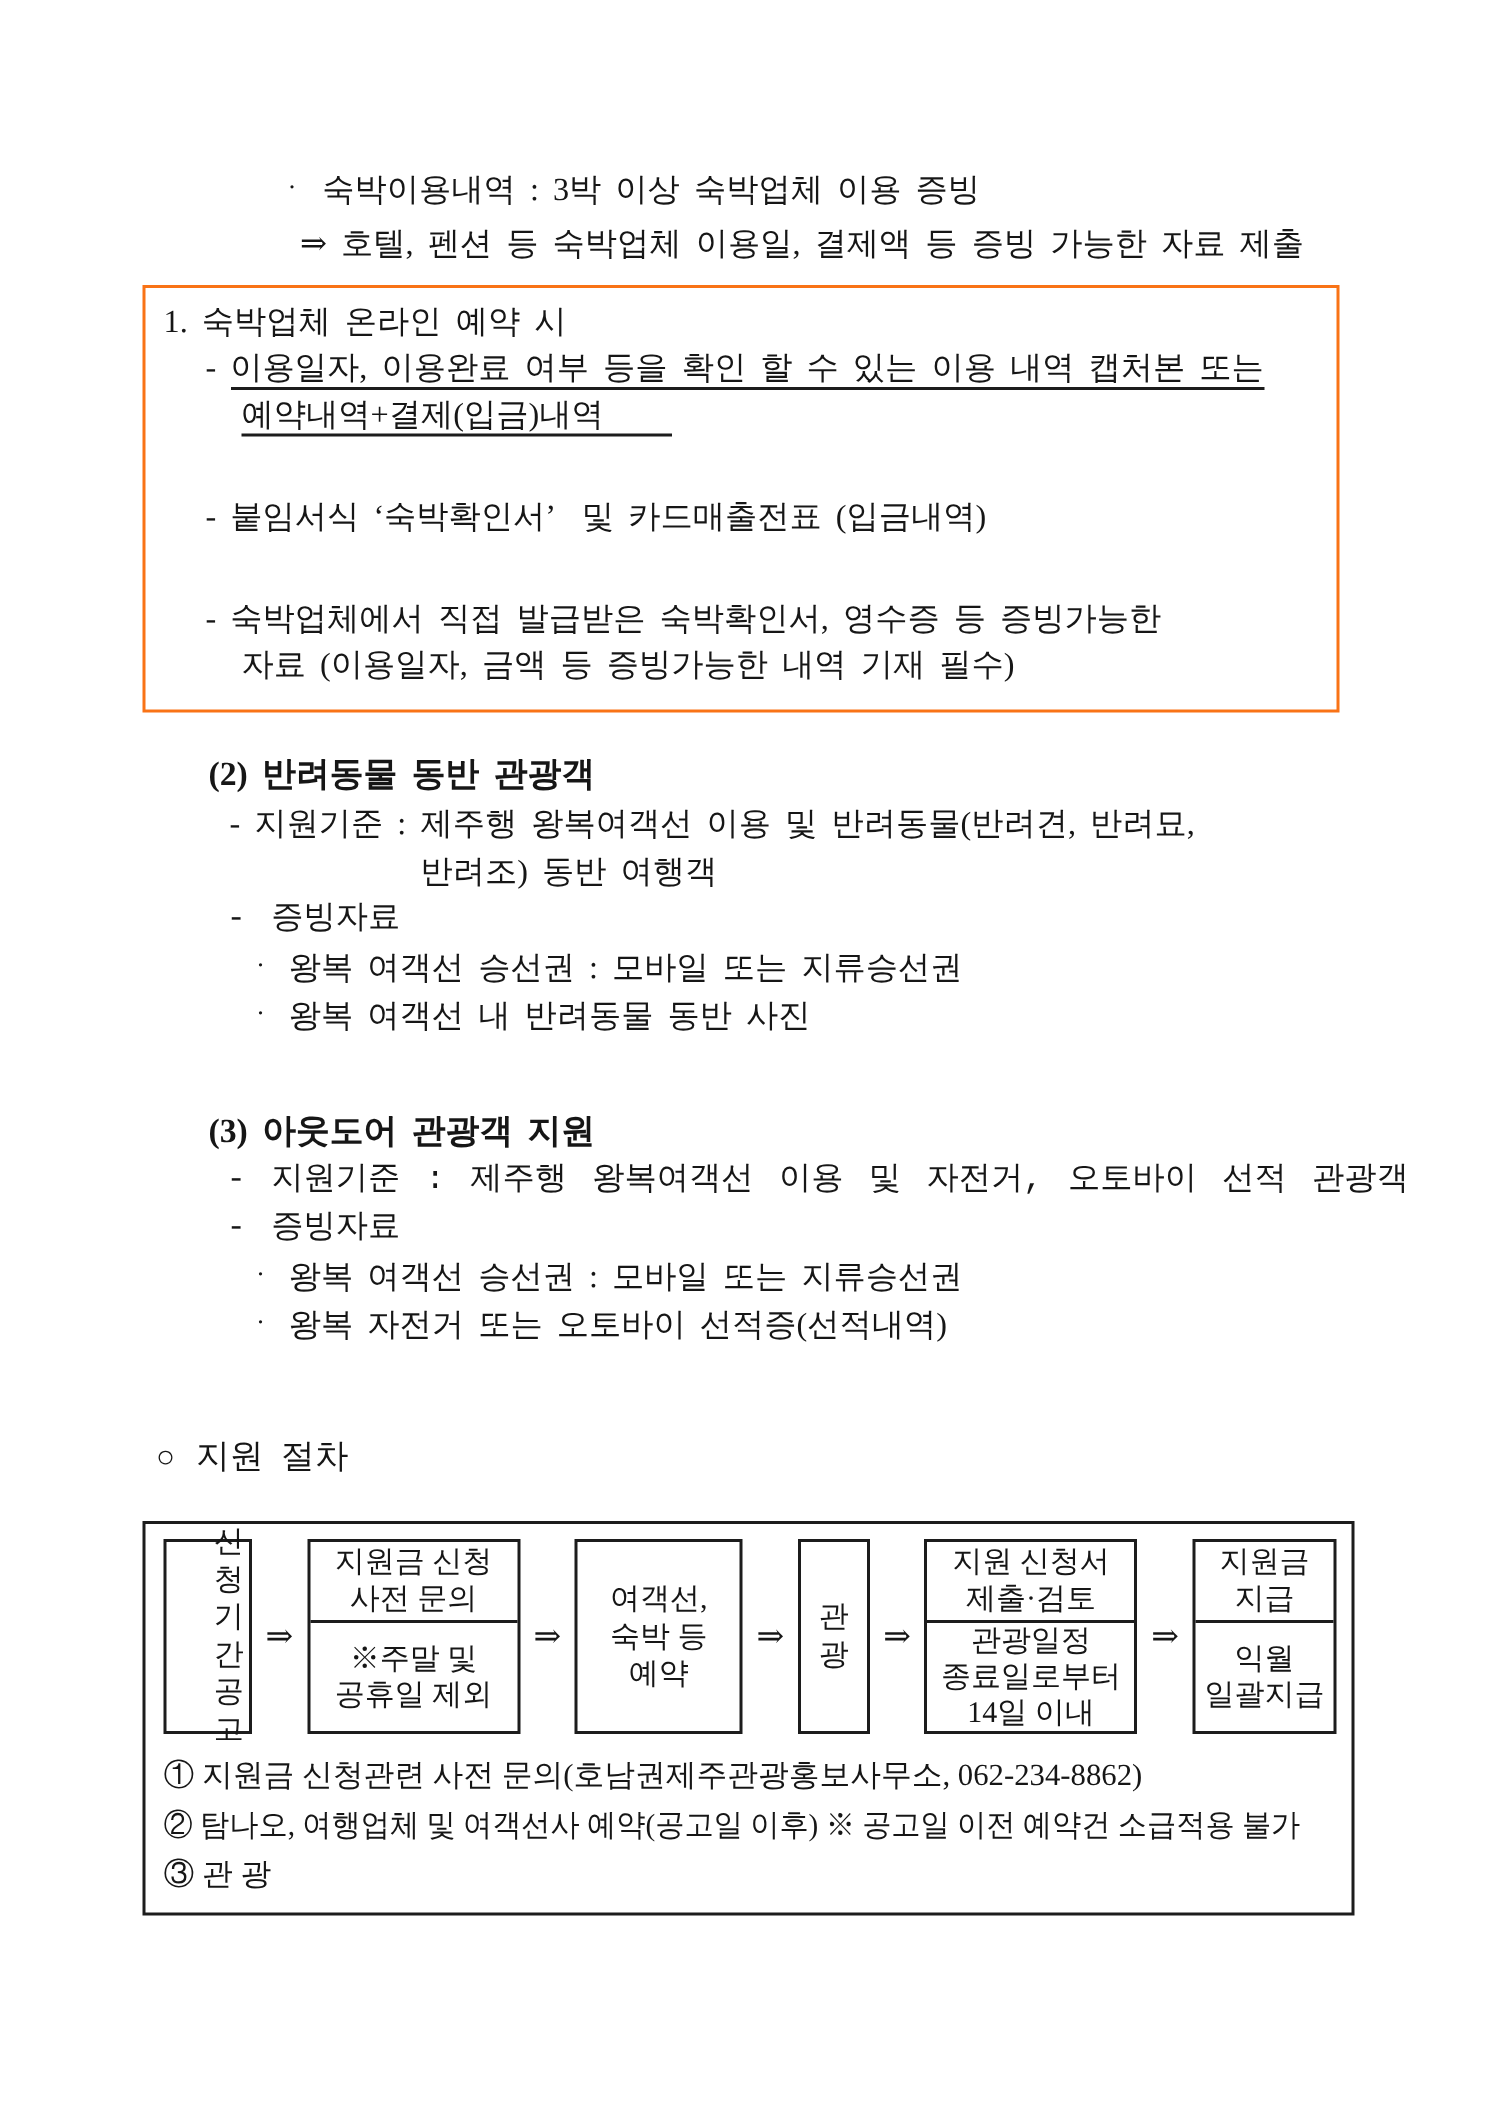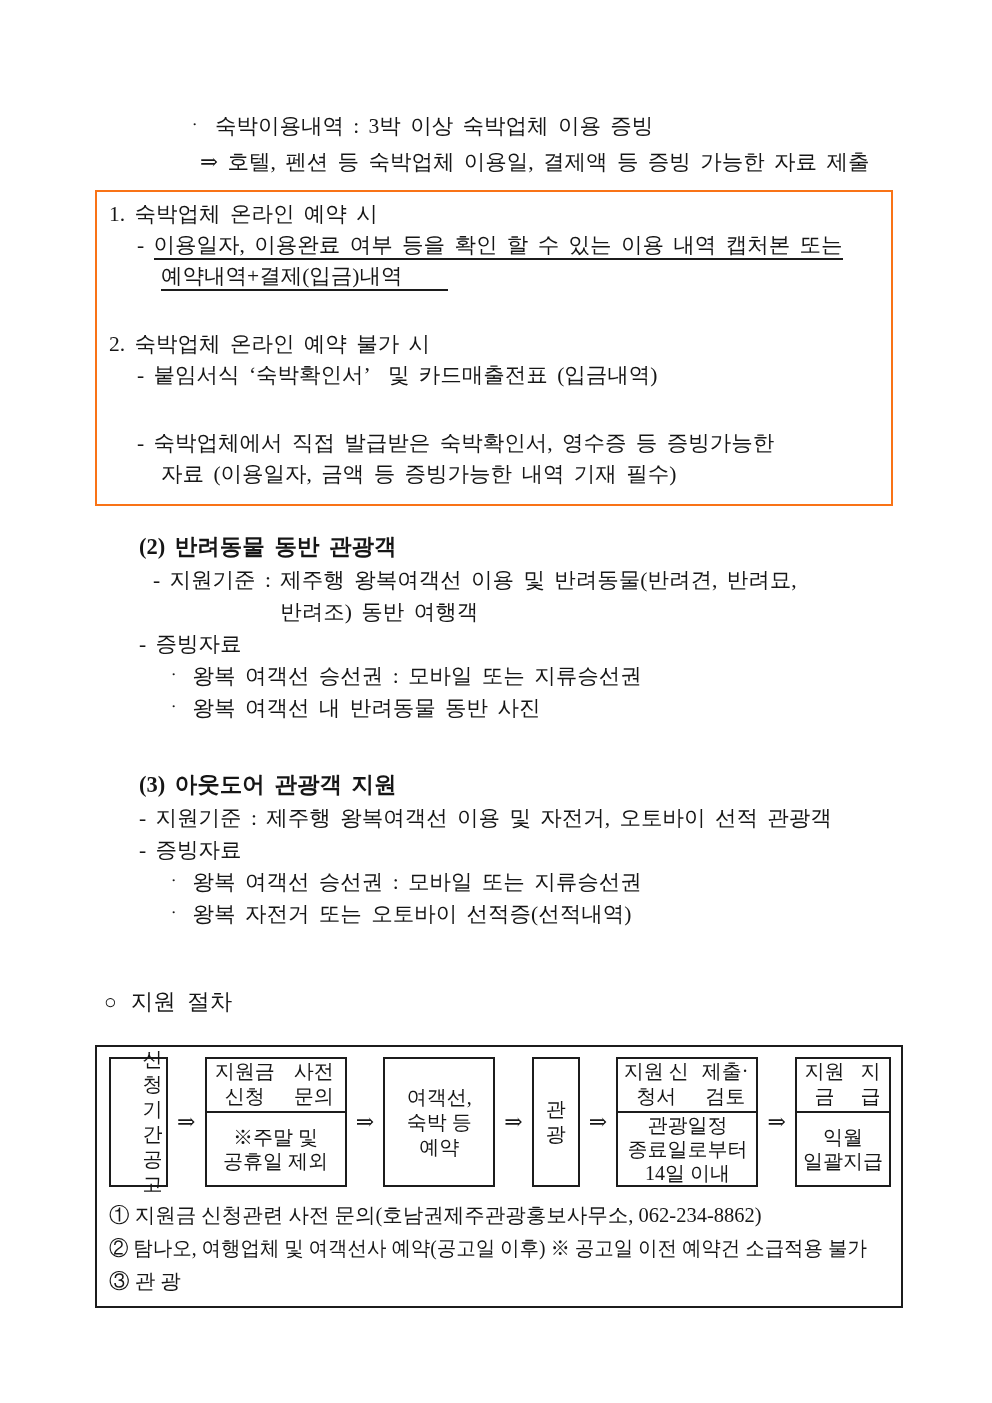--- a/index.html
+++ b/index.html
@@ -27,38 +27,38 @@
   .ul { border-bottom:2px solid #1c1c1c; padding-bottom:1px; }
   .ul-ext { padding-right:46px; }
 
   
   .section { margin-left:139px; font-size:21.5px; line-height:32px; word-spacing:4px; }
   .sec2 { margin-top:24px; }
   .sec3 { margin-top:44px; }
   .sec-h { font-weight:bold; font-size:22.5px; line-height:34px; }
   .crit-row { display:flex; margin-left:14px; }
   .crit-label { white-space:pre; }
-  .dash-line { margin-left:0; }
+  .dash-line { margin-left:12px;font-family:Liberation Mono, monospace; }
   .blt { margin-left:24px; white-space:pre; }
   .bullet-ch { margin-right:8px; }
 
   
   .proc-h { margin:56px 0 0 104px; font-size:22.5px; word-spacing:6px; }
   .proc-h .circle { margin-right:14px; font-size:21px; }
 
   
   .fbox { margin:28px 0 0 95px; width:782px; border:2px solid #1c1c1c; padding:10px 10px 8px 12px; }
   .frow { display:flex; height:130px; align-items:stretch; }
   .fstep {
     border:2px solid #1c1c1c; display:flex; flex-direction:column;
     text-align:center; font-size:20px; line-height:25px; box-sizing:border-box;
   }
   .fstep.single { justify-content:center; }
   .farrow { flex:1; display:flex; align-items:center; justify-content:center; font-size:22px; }
-  .fs-top { height:52px; border-bottom:2px solid #1c1c1c; display:flex; flex-direction:row; justify-content:center; }
+  .fs-top { height:52px; border-bottom:2px solid #1c1c1c; display:flex; flex-direction:column; justify-content:center; }
   .fs-bot { flex:1; display:flex; flex-direction:column; justify-content:center; line-height:24px; }
   .w1 { width:59px;padding-left:28px; } .w2 { width:142px; } .w3 { width:112px; }
   .w4 { width:48px; } .w5 { width:142px; } .w6 { width:96px; }
 
   .fnotes { margin-top:12px; font-size:20.5px; line-height:33px; }
   .fit { display:inline-block; white-space:nowrap; transform:scaleX(.95); transform-origin:0 60%; }
 </style>
 </head>
 <body>
 
@@ -67,21 +67,20 @@
   <div class="intro">
     <div><span>ㆍ</span> <span>숙박이용내역 : 3박 이상 숙박업체 이용 증빙</span></div>
     <div class="l2"><span>⇒</span> <span>호텔, 펜션 등 숙박업체 이용일, 결제액 등 증빙 가능한 자료 제출</span></div>
   </div>
 
   <div class="ebox">
     <div class="eline"><span>1.</span> <span>숙박업체 온라인 예약 시</span></div>
     <div class="eline ind1"><span>-</span> <span class="ul">이용일자, 이용완료 여부 등을 확인 할 수 있는 이용 내역 캡처본 또는</span></div>
     <div class="eline ind2"><span class="ul ul-ext">예약내역+결제(입금)내역</span></div>
     <div class="gap36"></div>
-    <div class="eline"><span>2.</span> <span>숙박업체 온라인 예약 불가 시</span></div>
     <div class="eline ind1"><span>-</span> <span>붙임서식 ‘숙박확인서’  및 카드매출전표 (입금내역)</span></div>
     <div class="gap36"></div>
     <div class="eline ind1"><span>-</span> <span>숙박업체에서 직접 발급받은 숙박확인서, 영수증 등 증빙가능한</span></div>
     <div class="eline ind2"><span>자료 (이용일자, 금액 등 증빙가능한 내역 기재 필수)</span></div>
   </div>
 
   <div class="section sec2">
     <div class="sec-h">(2) 반려동물 동반 관광객</div>
     <div class="crit-row">
       <span class="crit-label">- 지원기준 : </span>

